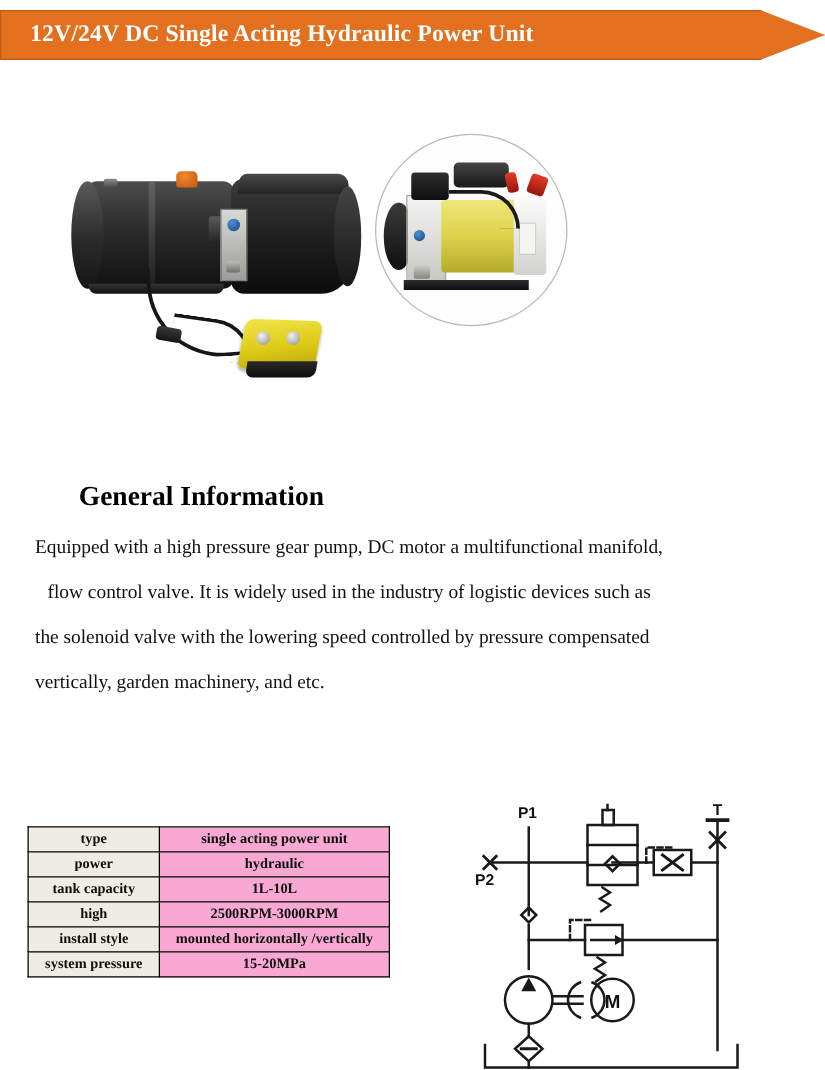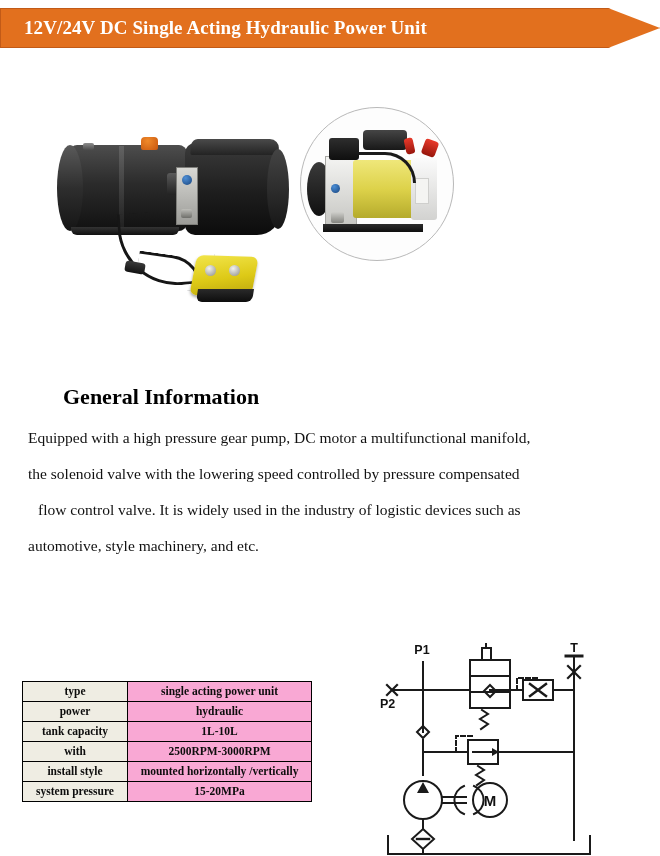--- a/index.html
+++ b/index.html
@@ -410,21 +410,20 @@
   
   .spec-table {
     position: absolute;
     left: 22px;
     top: 661px;
     width: 290px;
     border-collapse: collapse;
     font-size: 11.5px;
     font-weight: bold;
     color: #0d0d0d;
-    margin-top: 20px;
   }
   .spec-table td {
     border: 1px solid #000000;
     height: 19px;
     text-align: center;
     padding: 0 2px;
     line-height: 19px;
   }
   .spec-table td.k {
     width: 103px;
@@ -493,41 +492,41 @@
     <div class="ip-bolt"></div>
     <div class="ip-base"></div>
   </div>
 
 </div>
 
 <div class="section-heading">General Information</div>
 
 <div class="body-copy">
   <span class="ln">Equipped with a high pressure gear pump, DC motor a multifunctional manifold,</span>
+  <span class="ln indent"> flow control valve. It is widely used in the industry of logistic devices such as</span>
   <span class="ln">the solenoid valve with the lowering speed controlled by pressure compensated</span>
-  <span class="ln indent"> flow control valve. It is widely used in the industry of logistic devices such as</span>
-  <span class="ln">automotive, style machinery, and etc.</span>
+  <span class="ln">vertically, garden machinery, and etc.</span>
 </div>
 
 <table class="spec-table">
   <tbody>
     <tr>
       <td class="k">type</td>
       <td class="v">single acting power unit</td>
     </tr>
     <tr>
       <td class="k">power</td>
       <td class="v">hydraulic</td>
     </tr>
     <tr>
       <td class="k">tank capacity</td>
       <td class="v">1L-10L</td>
     </tr>
     <tr>
-      <td class="k">with</td>
+      <td class="k">high</td>
       <td class="v">2500RPM-3000RPM</td>
     </tr>
     <tr>
       <td class="k">install style</td>
       <td class="v">mounted horizontally /vertically</td>
     </tr>
     <tr>
       <td class="k">system pressure</td>
       <td class="v">15-20MPa</td>
     </tr>

